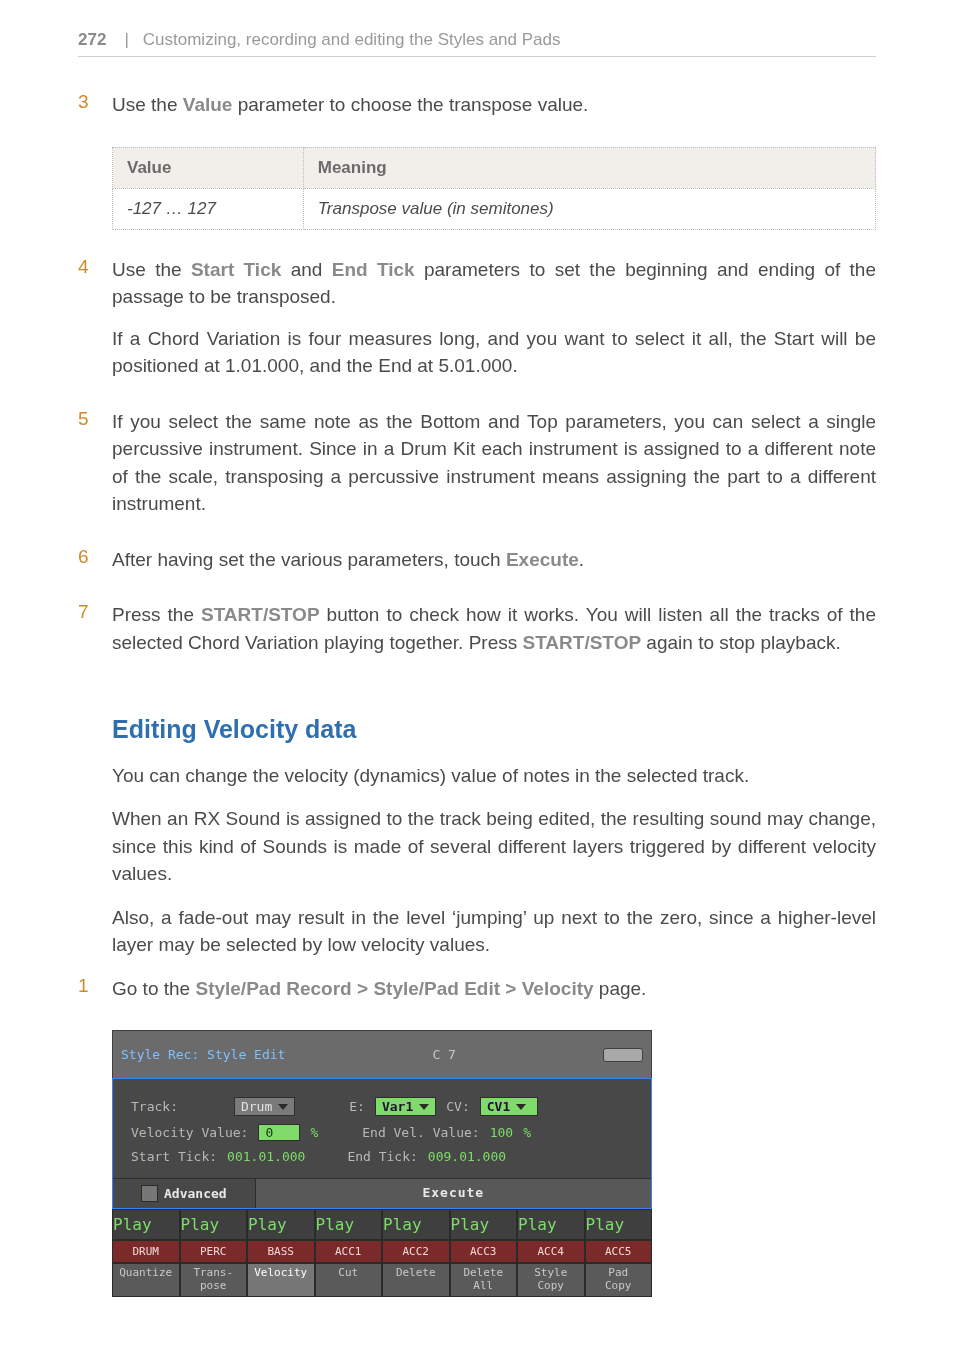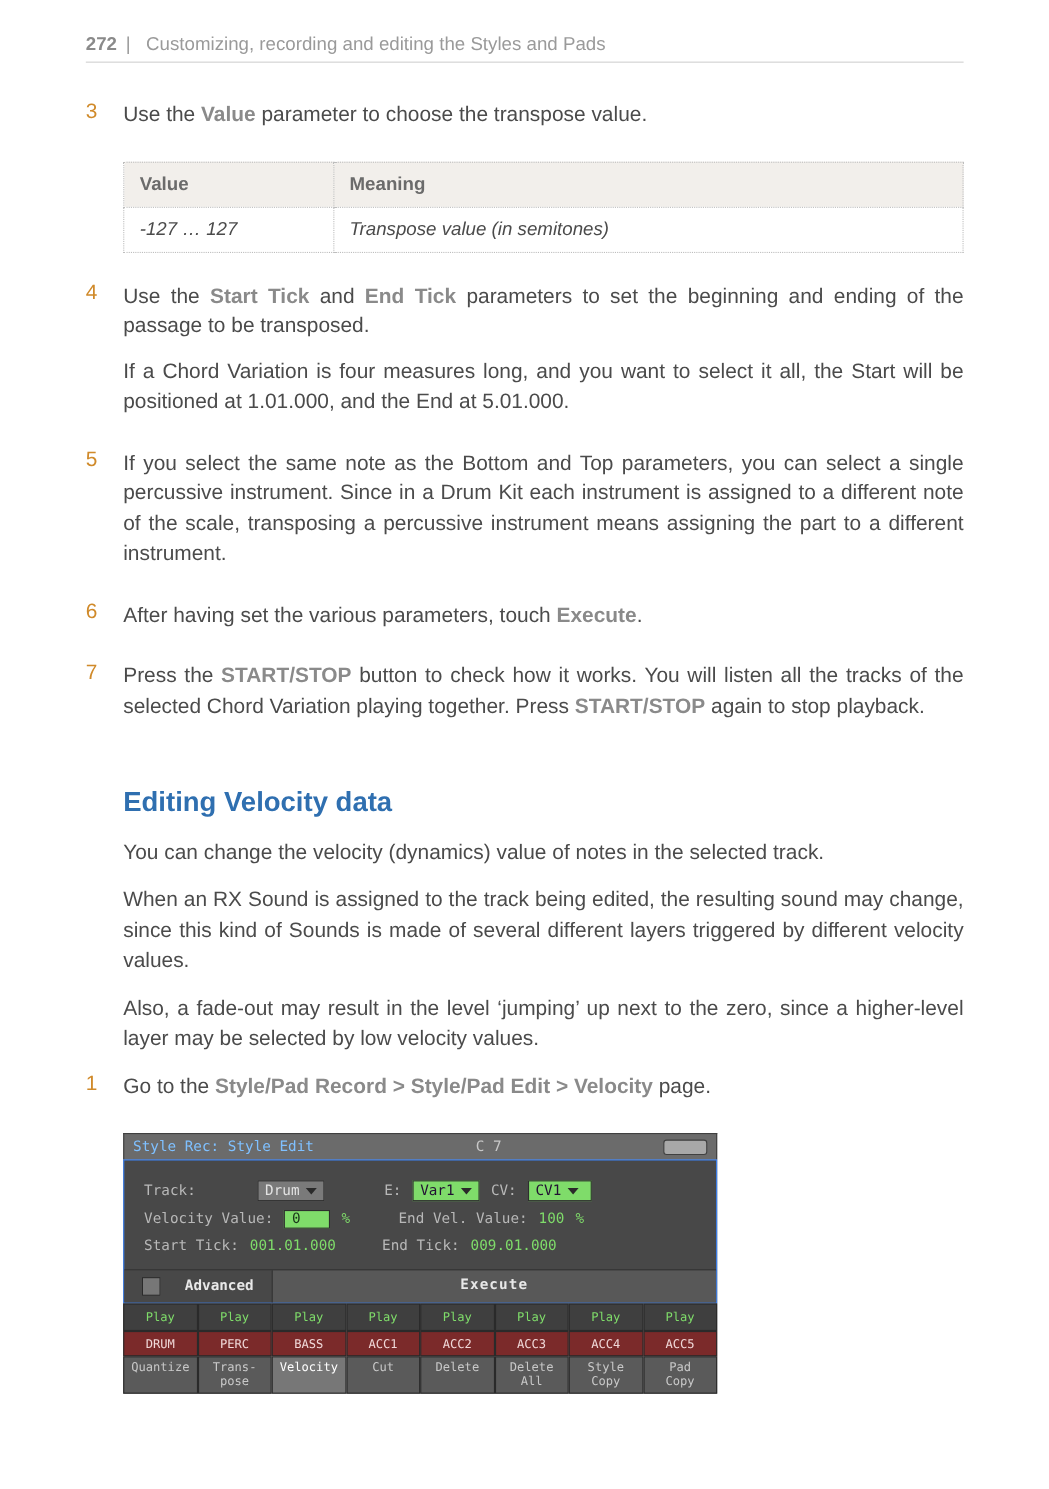--- a/index.html
+++ b/index.html
@@ -20,21 +20,21 @@
     align-items: baseline;
     border-bottom: 1px solid #d0d0d0;
     padding-bottom: 6px;
     margin-bottom: 34px;
     color: #9a9a9a;
     font-size: 17px;
   }
   .page-num {
     font-weight: 700;
     color: #8a8a8a;
-    margin-right: 8px;
+    margin-right: 18px;
   }
   .header-sep {
     margin-right: 14px;
   }
   .step-row {
     display: flex;
     margin-bottom: 12px;
   }
   .step-num {
     width: 34px;
@@ -111,21 +111,21 @@
     color: #c8c8c8;
     user-select: none;
   }
   .dev-title {
     display: flex;
     align-items: center;
     gap: 20px;
     background: #6b6b6b;
     border: 1px solid #404040;
     border-bottom: none;
-    padding: 4px 8px;
+    padding: 16px 8px;
   }
   .dev-title .t-left { color: #7fc0ff; }
   .dev-title .t-center { flex: 1; text-align: center; color: #c8c8c8; }
   .dev-title .t-right {
     width: 38px;
     height: 12px;
     background: #a8a8a8;
     border-radius: 3px;
     border: 1px solid #404040;
   }
@@ -147,21 +147,21 @@
   .dd {
     background: #7a7a7a;
     border: 1px solid #2e2e2e;
     color: #e2e2e2;
     padding: 1px 6px;
     display: inline-flex;
     align-items: center;
     gap: 6px;
     min-width: 44px;
   }
-  .dd.val { background:#7fdc6a; color:#213; border:1px solid #2e2e2e;}
+  .dd.val { background:#7fdc6a; color:#213; border:1px solid #2e2e2e;font-weight:bold;}
   .dd.grey-dim { color:#9a9a9a; }
   .tri {
     width: 0; height: 0;
     border-left: 5px solid transparent;
     border-right: 5px solid transparent;
     border-top: 6px solid #2a2a2a;
     display: inline-block;
   }
   .val-field {
     background: #7fdc6a;
@@ -172,42 +172,42 @@
     min-width: 28px;
   }
 
   .dev-actions {
     display: flex;
     align-items: stretch;
     margin: 10px -18px 0 -18px;
     border-top: 1px solid #2e2e2e;
   }
   .chk-wrap {
-    display:flex; align-items:center; gap:22px;
-    background:#484848; padding:6px 16px; border-right:1px solid #2e2e2e;
+    display:flex; align-items:center; gap:6px;
+    background:#484848; padding:6px 28px; border-right:1px solid #2e2e2e;
     color:#e8e8e8; font-weight:700;
   }
   .chk {
     width:15px; height:15px; background:#777;
     border:1px solid #2a2a2a; display:inline-block;
   }
   .exec-btn {
     flex:1; background:#585858;
     color:#e8e8e8; font-weight:700; text-align:center;
     padding:6px 0; letter-spacing:1px;
   }
 
   .dev-tracks, .dev-tabs {
     display:grid;
     grid-template-columns: repeat(8, 1fr);
   }
   .play-cell {
     background:#3f3f3f; border:1px solid #2a2a2a;
-    color:#7fdc6a; text-align:center; padding:5px 0;
-    font-size:11px;
+    color:#7fdc6a; text-align:left; padding:5px 0;
+    font-size:16px;
   }
   .track-cell {
     background:#7b2a2a; border:1px solid #2a2a2a;
     color:#f0d8d8; text-align:center; padding:4px 0;
     font-size:11px;
   }
   .tab-cell {
     background:#5a5a5a; border:1px solid #2a2a2a;
     color:#c8c8c8; text-align:center; padding:3px 0;
     font-size:11px; line-height:1.15;

